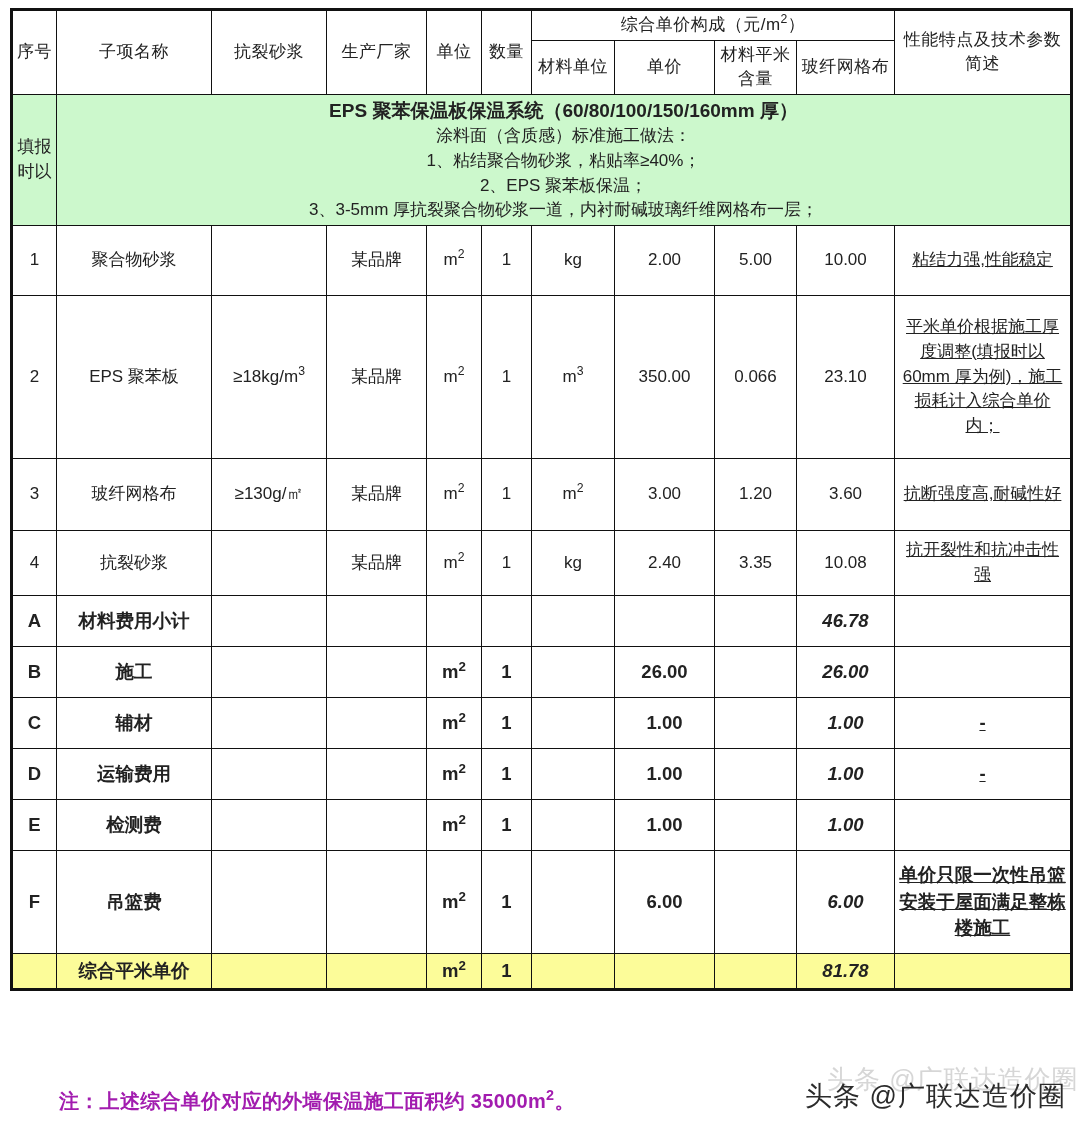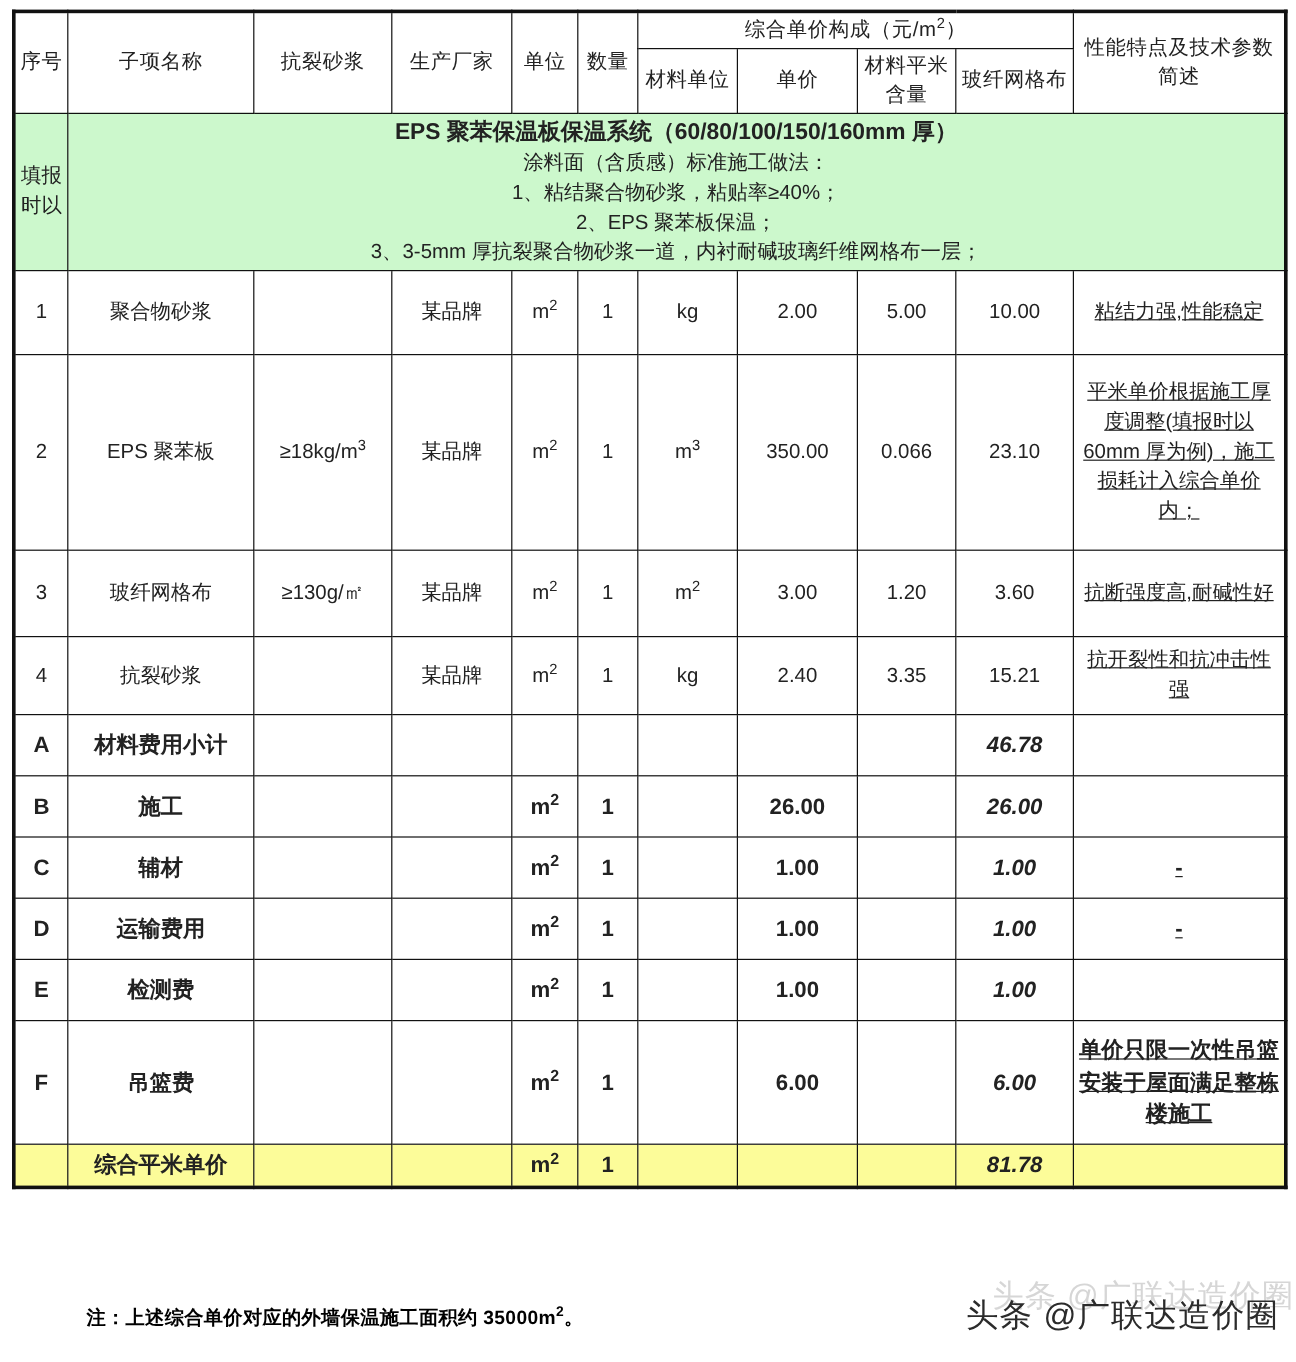--- a/index.html
+++ b/index.html
@@ -83,24 +83,24 @@
   td.lname{font-size:18px;}
   td.num{font-size:17.5px;margin-left:44px;}
   td.bold{font-weight:bold;font-style:italic;}
   tr.sumrow td{font-weight:bold;font-size:18.5px;}
   tr.totalrow td{background:#FCFC99;font-weight:bold;font-size:18.5px;}
   .sup{font-size:0.72em;vertical-align:super;line-height:0;}
 
   
   .footnote{
     position:absolute;
-    left:72px;top:1088px;
-    font-size:16px;
+    left:59px;top:1088px;
+    font-size:20px;
     font-weight:bold;
-    color:#000000;
+    color:#a21caf;
     letter-spacing:0.3px;
     white-space:nowrap;
   }
   
   .watermark{
     position:absolute;
     left:805px;top:1078px;
     font-size:27px;
     font-weight:normal;
     color:#2b2b2b;
@@ -205,21 +205,21 @@
         <tr style="height: 65px;">
           <td>4</td>
           <td class="lname">抗裂砂浆</td>
           <td></td>
           <td>某品牌</td>
           <td>m<span class="sup">2</span></td>
           <td>1</td>
           <td>kg</td>
           <td class="num">2.40</td>
           <td class="num">3.35</td>
-          <td class="num ">15.21</td>
+          <td class="num ">10.08</td>
           <td class="note">抗开裂性和抗冲击性强</td>
         </tr>
         <tr class="sumrow" style="height: 51px;">
           <td>A</td>
           <td class="lname">材料费用小计</td>
           <td></td>
           <td></td>
           <td></td>
           <td></td>
           <td></td>

